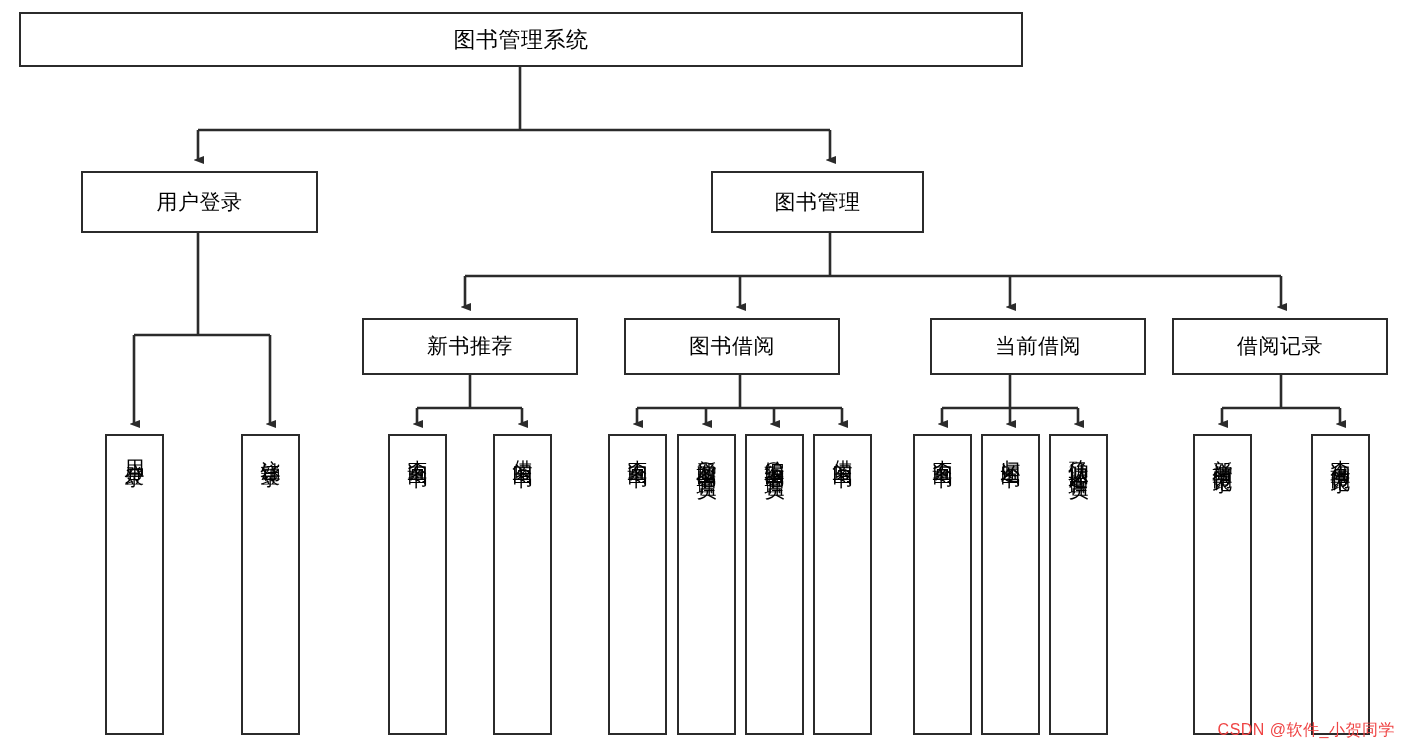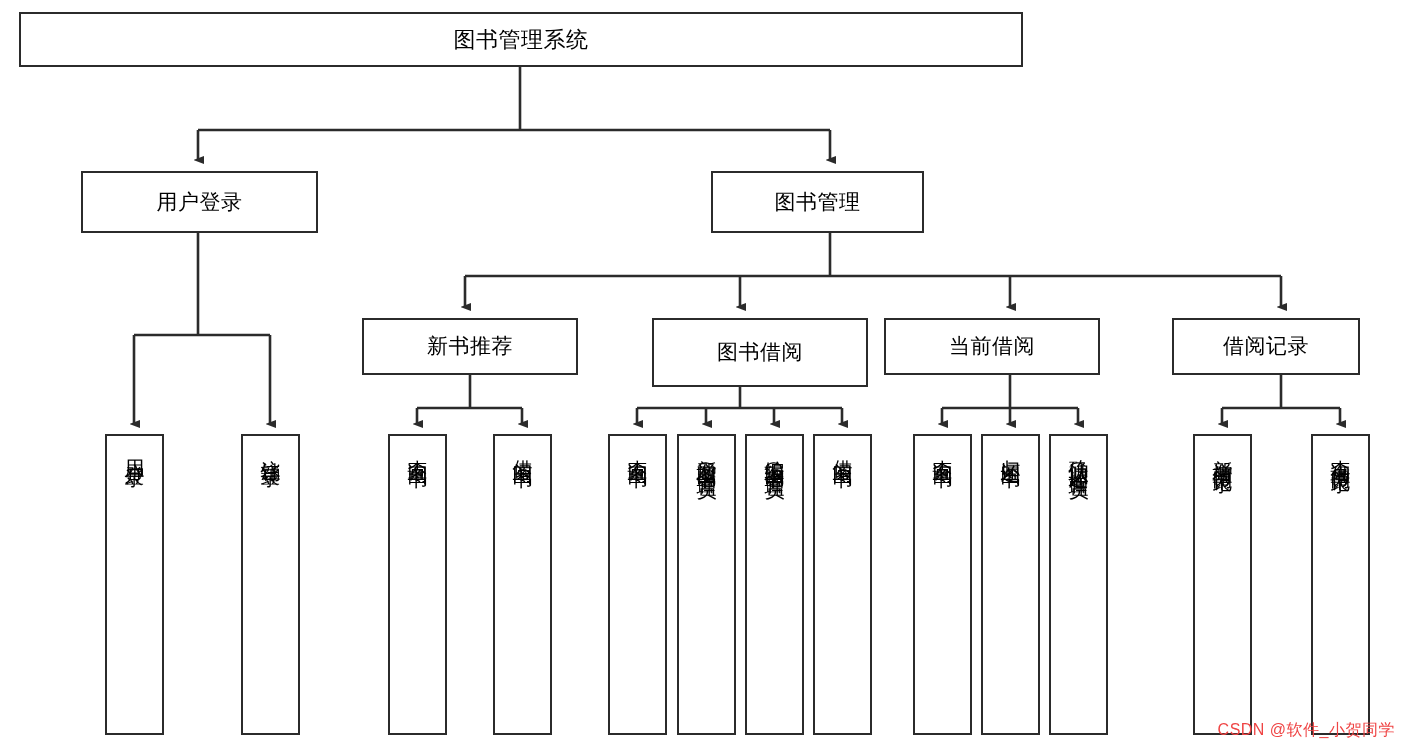--- a/index.html
+++ b/index.html
@@ -135,27 +135,27 @@
   <div class="node level-1" style="left:81px; top:171px; width:237px; height:62px;">
     <span class="node-label">用户登录</span>
   </div>
   <div class="node level-1" style="left:711px; top:171px; width:213px; height:62px;">
     <span class="node-label">图书管理</span>
   </div>
 
   <div class="node level-2" style="left:362px; top:318px; width:216px; height:57px;">
     <span class="node-label">新书推荐</span>
   </div>
-  <div class="node level-2" style="left:652px; top:318px; width:216px; height:69px;">
+  <div class="node level-2" style="left:624px; top:318px; width:216px; height:57px;">
     <span class="node-label">图书借阅</span>
   </div>
-  <div class="node level-2" style="left:884px; top:318px; width:216px; height:57px;">
+  <div class="node level-2" style="left:930px; top:318px; width:216px; height:57px;">
     <span class="node-label">当前借阅</span>
   </div>
-  <div class="node level-2" style="left:1172px; top:318px; width:188px; height:57px;">
+  <div class="node level-2" style="left:1172px; top:318px; width:216px; height:57px;">
     <span class="node-label">借阅记录</span>
   </div>
 
   <div class="node leaf" style="left:105px; top:434px; width:59px; height:301px;">
     <span class="node-label">用户登录</span>
   </div>
   <div class="node leaf" style="left:241px; top:434px; width:59px; height:301px;">
     <span class="node-label">注销登录</span>
   </div>
 

